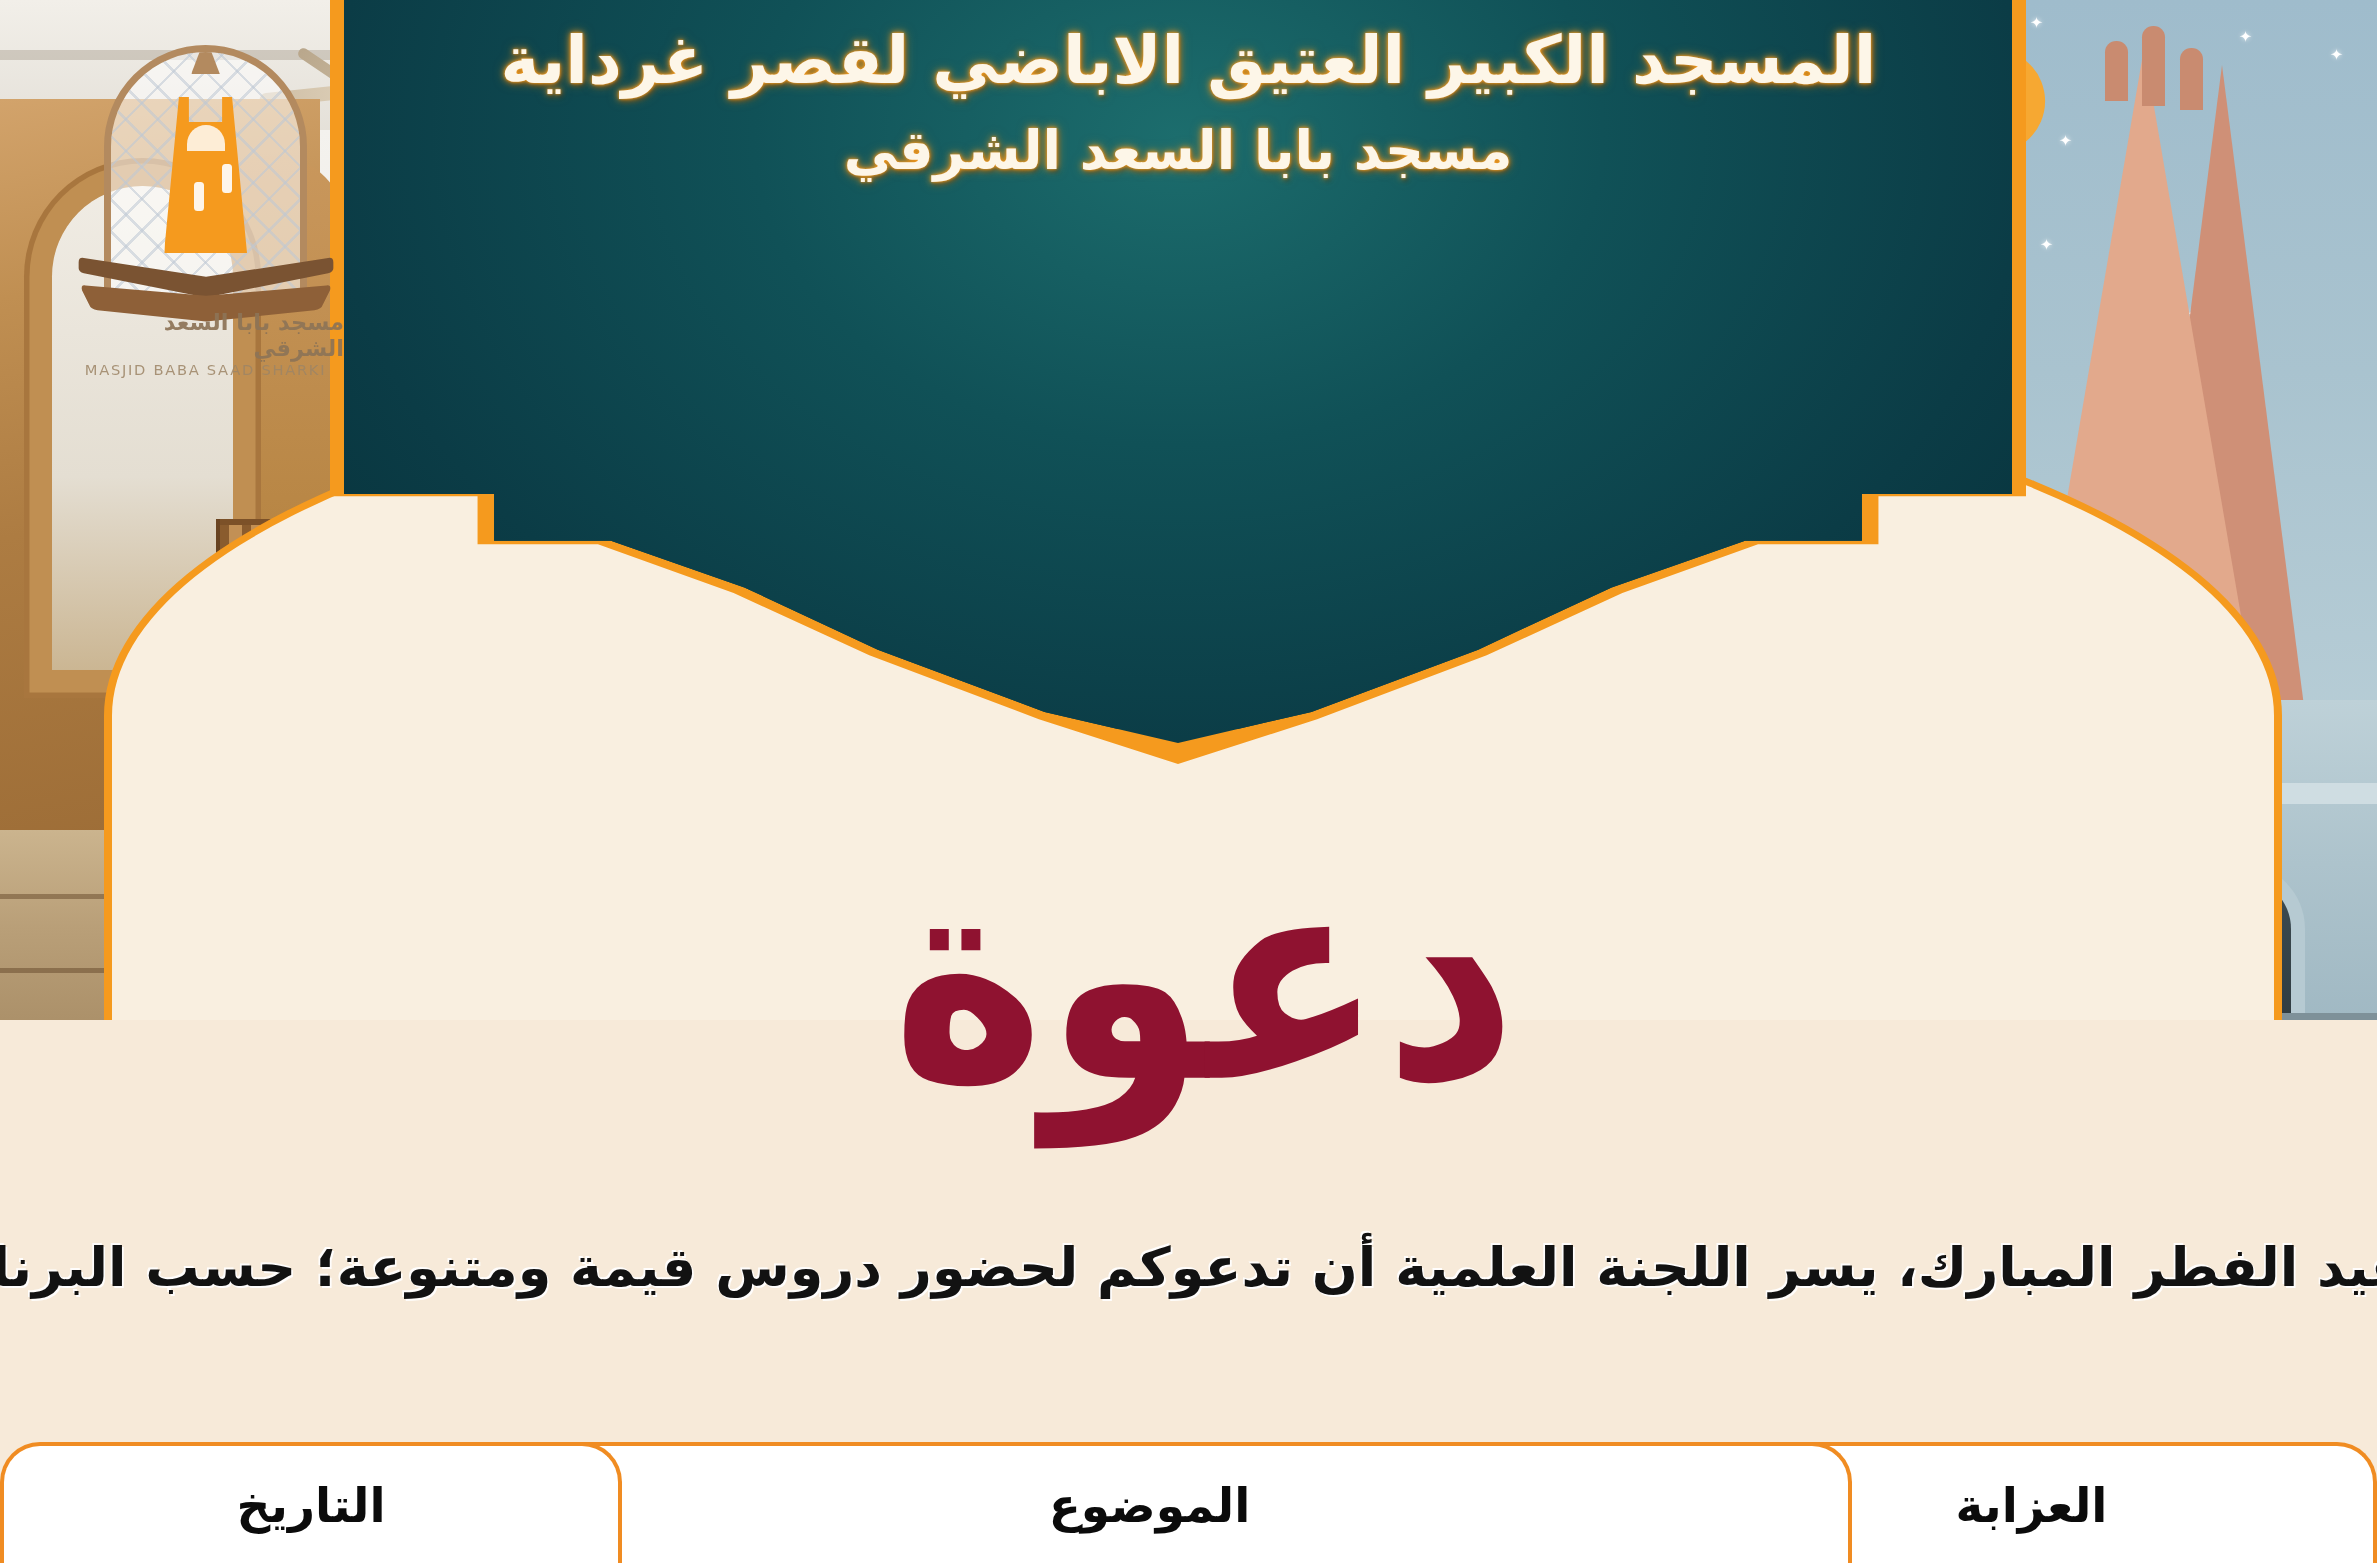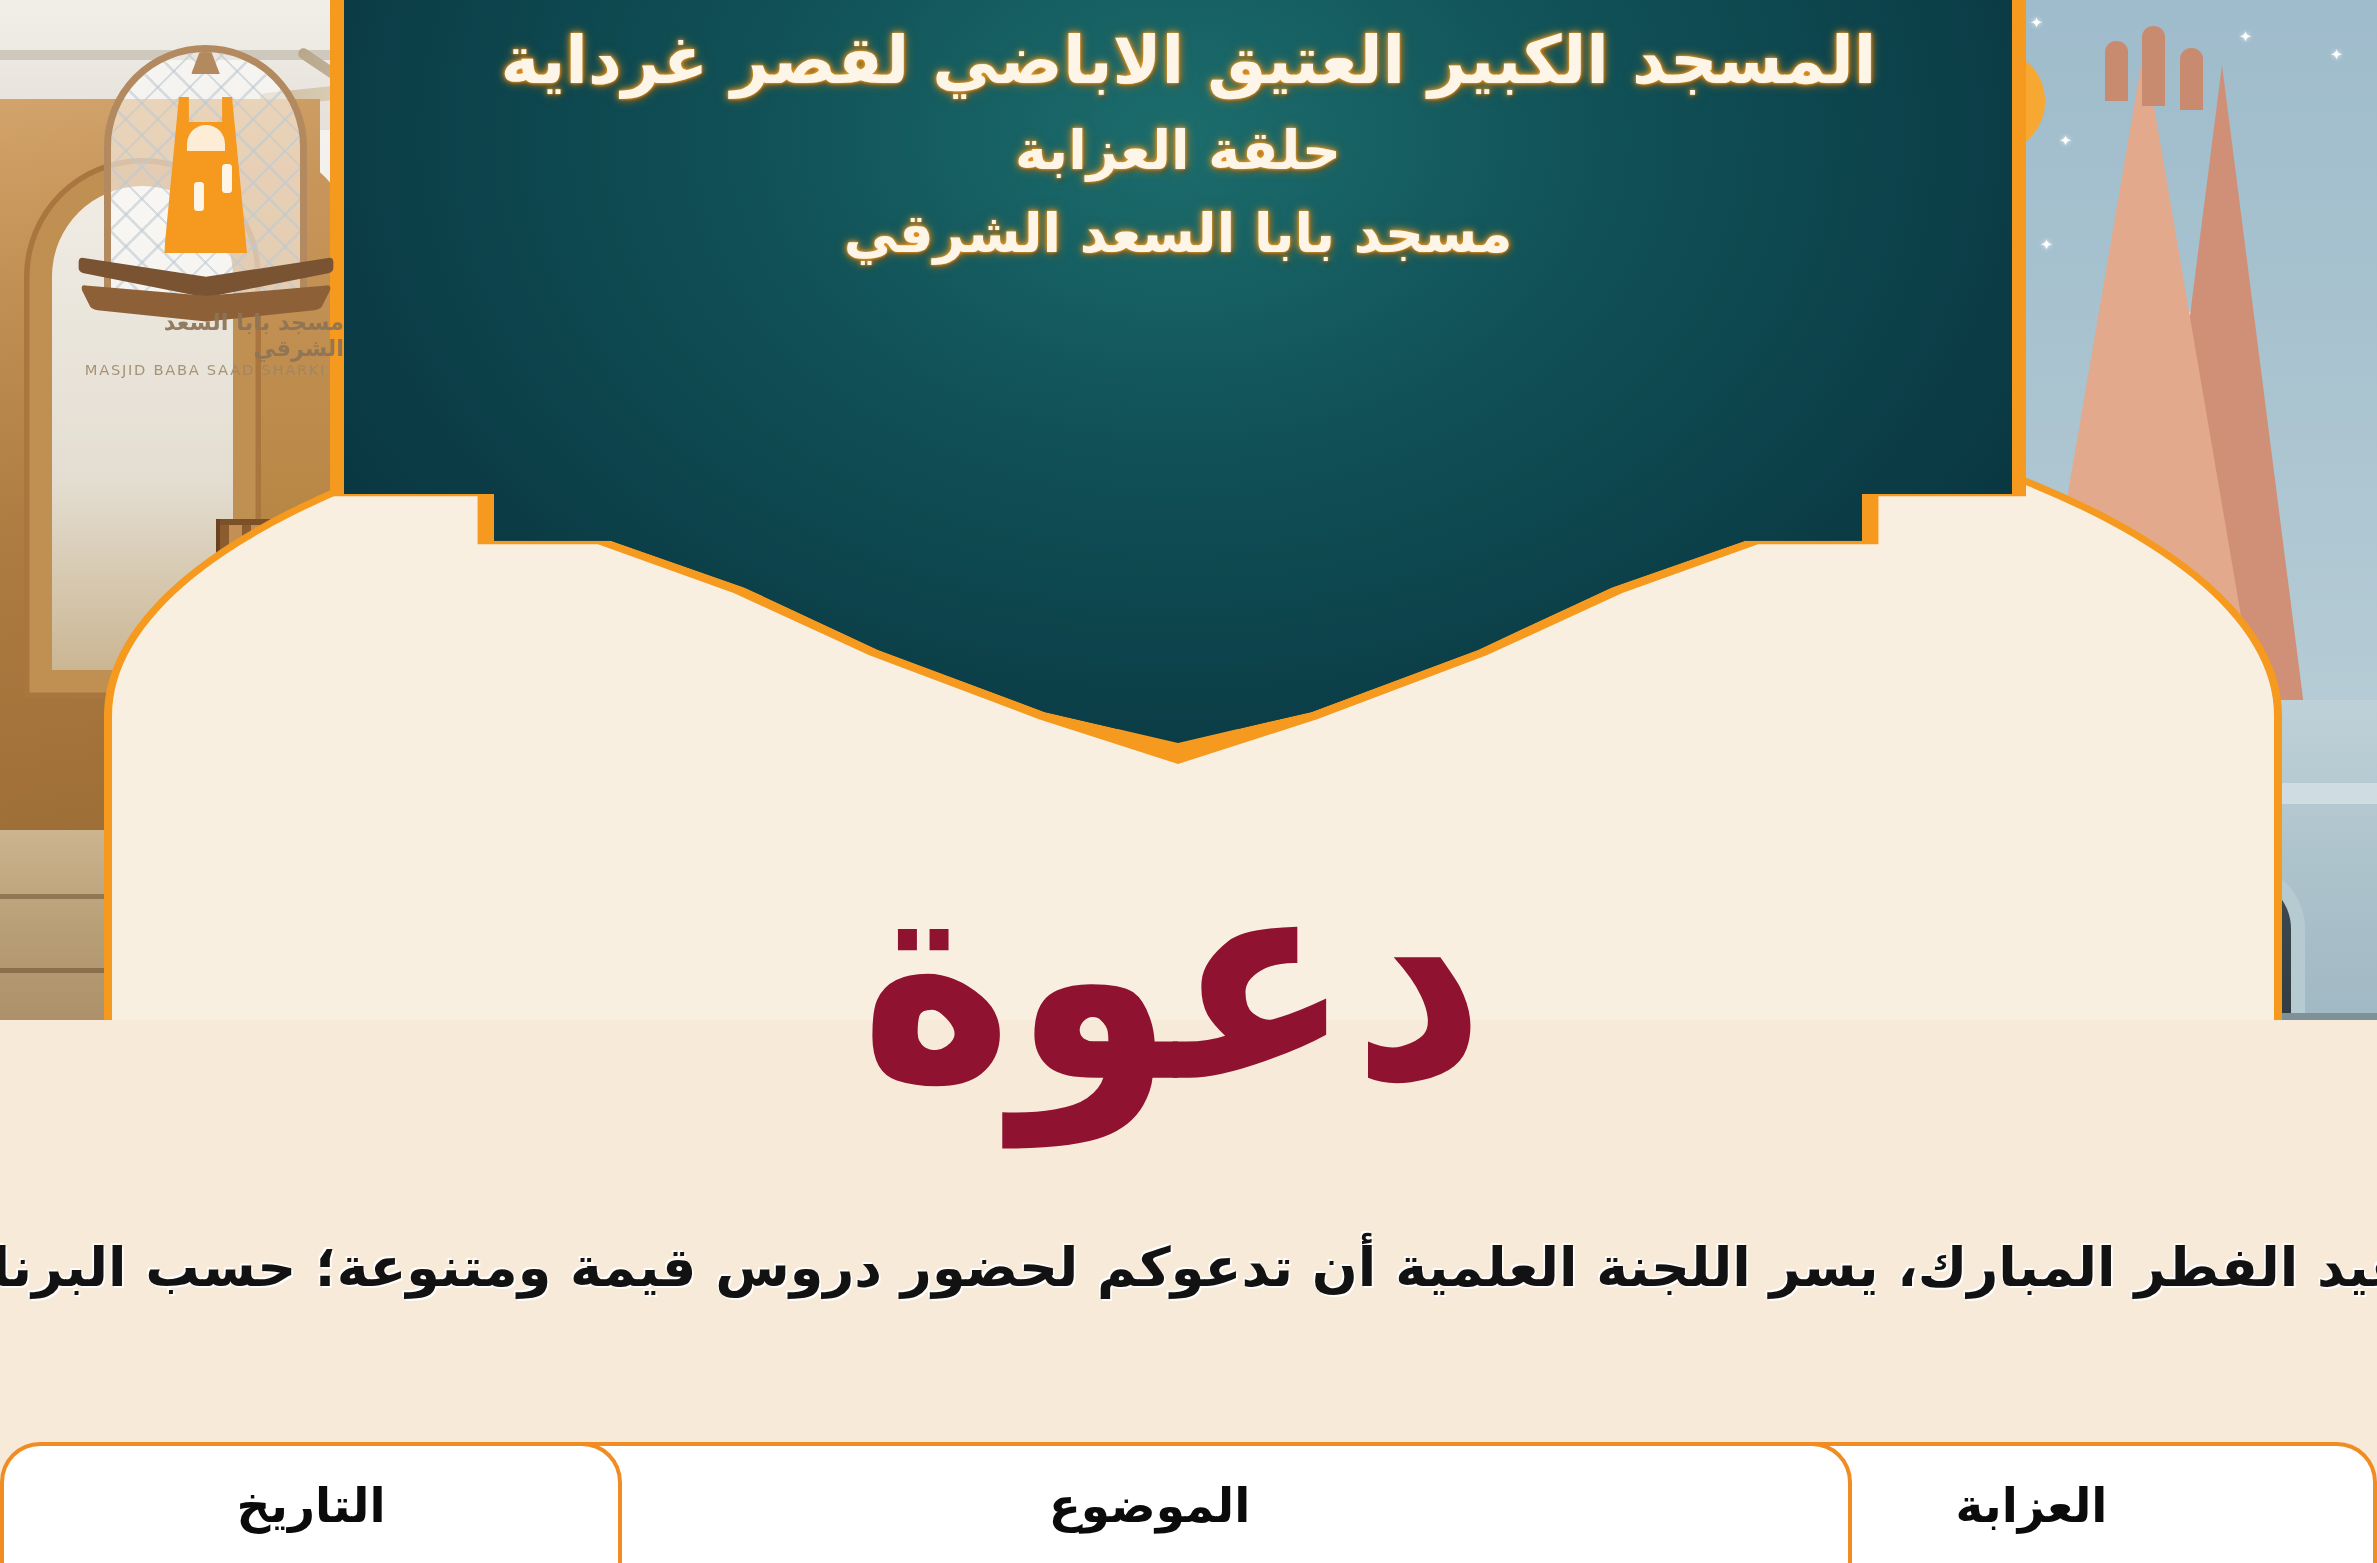--- a/index.html
+++ b/index.html
@@ -315,21 +315,21 @@
   .mid-lobe-cover {
     position:absolute; left:0; top: 1020px; width: 2377px; height: 553px;
     z-index: 4; background: #f7ead9;
   }
 
   .dawa-wrap {
     position:absolute;
     left: 50%; top: 804px; transform: translateX(-50%);
     z-index: 8;
     width: 657px; height: 346px;
-    display:flex; align-items:center; justify-content:flex-end;
+    display:flex; align-items:center; justify-content:flex-start;
   }
   .dawa-word {
     color: #8f1230;
     font-size: 259px;
     line-height: 1;
     font-weight: 700;
     direction: rtl;
     transform: scaleY(1.12);
   }
 
@@ -437,21 +437,20 @@
     </div>
   </div>
 
   <div class="mid-lobe"></div>
   <div class="mid-lobe-cover"></div>
 
   <div class="header-outline"></div>
   <div class="header-banner"></div>
   <div class="header-inner">
     <div class="title-line title-1">المسجد الكبير العتيق الاباضي لقصر غرداية</div>
-    <div class="title-line title-2">حلقة العزابة</div>
     <div class="title-line title-3">مسجد بابا السعد الشرقي</div>
   </div>
 
   <div class="brand-logo">
     <div class="logo-arch">
       <div class="logo-arch-top"></div>
       <div class="logo-tower"></div>
       <div class="logo-tower-arch"></div>
       <div class="logo-slot" style="left:83px;  top:130px; width:9.5px; height:29px;"></div>
       <div class="logo-slot" style="left:111px; top:112px; width:9.5px; height:29px;"></div>

